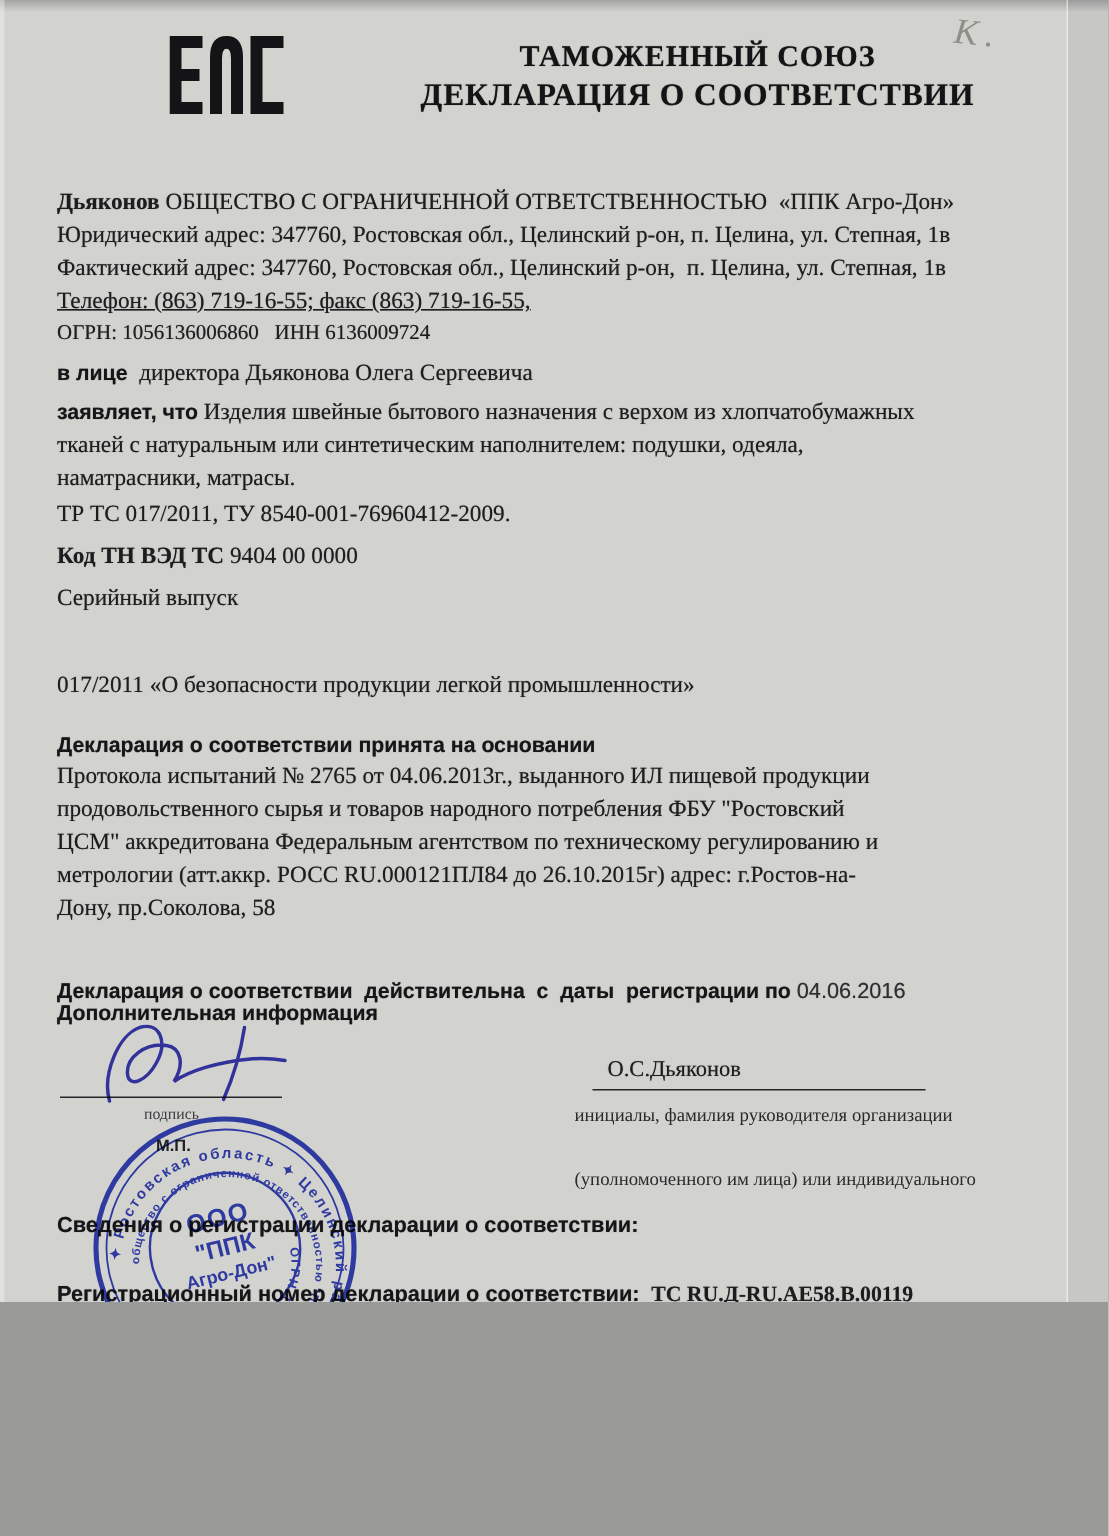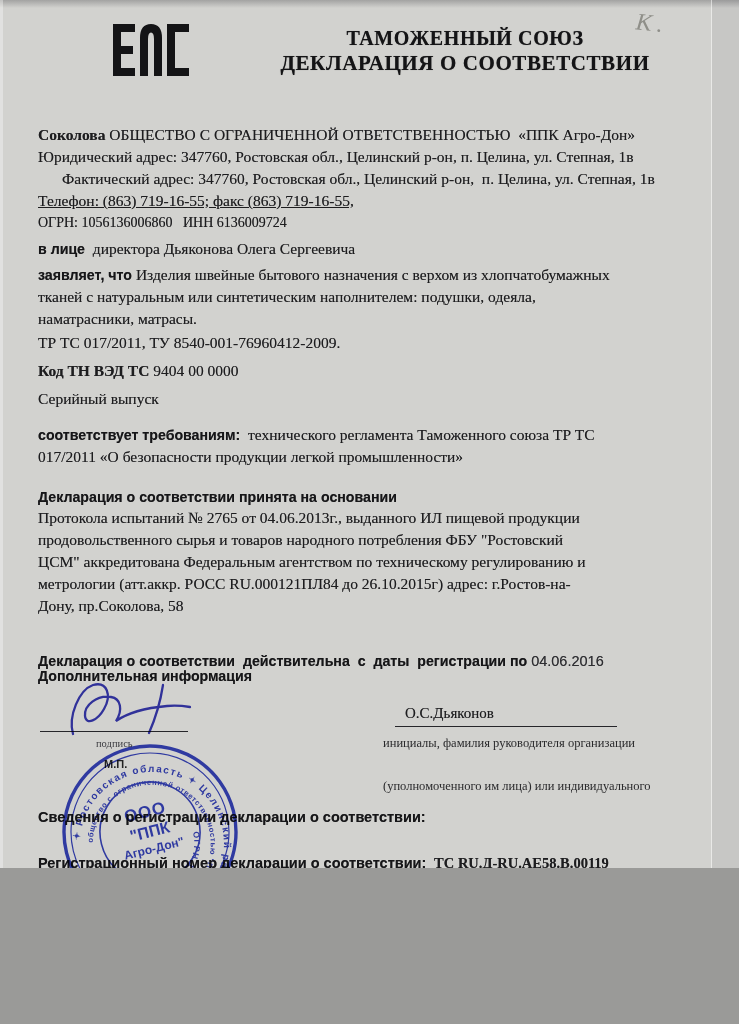--- a/index.html
+++ b/index.html
@@ -71,37 +71,36 @@
         <path d="M54,0 h22 v8 h-14 v36 h14 v8 h-22 z"></path>
       </g>
     </svg>
   </div>
 
   <div class="title-line" style="top:27px;font-size:20px;">ТАМОЖЕННЫЙ СОЮЗ</div>
   <div class="title-line" style="top:51px;font-size:21px;">ДЕКЛАРАЦИЯ О СООТВЕТСТВИИ</div>
 
   <div class="pencil">К.</div>
 
-  <div class="ln" style="top:124px;"><span class="bserif">Соколова</span><span> </span><span>ОБЩЕСТВО С ОГРАНИЧЕННОЙ ОТВЕТСТВЕННОСТЬЮ  «ППК Агро-Дон»</span></div>
+  <div class="ln" style="top:124px;"><span class="bserif">Дьяконов</span><span> </span><span>ОБЩЕСТВО С ОГРАНИЧЕННОЙ ОТВЕТСТВЕННОСТЬЮ  «ППК Агро-Дон»</span></div>
   <div class="ln" style="top:146px;">Юридический адрес: 347760, Ростовская обл., Целинский р-он, п. Целина, ул. Степная, 1в</div>
-  <div class="ln" style="top:168px;margin-left:24px;">Фактический адрес: 347760, Ростовская обл., Целинский р-он,  п. Целина, ул. Степная, 1в</div>
+  <div class="ln" style="top:168px;">Фактический адрес: 347760, Ростовская обл., Целинский р-он,  п. Целина, ул. Степная, 1в</div>
   <div class="ln" style="top:190px;text-decoration:underline;">Телефон: (863) 719-16-55; факс (863) 719-16-55,</div>
   <div class="ln sm" style="top:212px;">ОГРН: 1056136006860   ИНН 6136009724</div>
 
   <div class="ln" style="top:238px;"><span class="bs">в лице</span><span>  </span><span>директора Дьяконова Олега Сергеевича</span></div>
 
   <div class="ln" style="top:264px;text-align:center;"><span class="bs">заявляет, что</span><span> </span><span>Изделия швейные бытового назначения с верхом из хлопчатобумажных</span></div>
   <div class="ln" style="top:286px;">тканей с натуральным или синтетическим наполнителем: подушки, одеяла,</div>
   <div class="ln" style="top:308px;">наматрасники, матрасы.</div>
   <div class="ln" style="top:332px;">ТР ТС 017/2011, ТУ 8540-001-76960412-2009.</div>
 
   <div class="ln" style="top:360px;"><span class="bserif">Код ТН ВЭД ТС</span><span> </span><span>9404 00 0000</span></div>
   <div class="ln" style="top:388px;">Серийный выпуск</div>
 
-  <div class="ln" style="top:424px;"><span class="bs">соответствует требованиям:</span><span>  </span><span>технического регламента Таможенного союза ТР ТС</span></div>
   <div class="ln" style="top:446px;">017/2011 «О безопасности продукции легкой промышленности»</div>
 
   <div class="ln bs" style="top:486px;">Декларация о соответствии принята на основании</div>
   <div class="ln" style="top:507px;">Протокола испытаний № 2765 от 04.06.2013г., выданного ИЛ пищевой продукции</div>
   <div class="ln" style="top:529px;">продовольственного сырья и товаров народного потребления ФБУ "Ростовский</div>
   <div class="ln" style="top:551px;">ЦСМ" аккредитована Федеральным агентством по техническому регулированию и</div>
   <div class="ln" style="top:573px;">метрологии (атт.аккр. РОСС RU.000121ПЛ84 до 26.10.2015г) адрес: г.Ростов-на-</div>
   <div class="ln" style="top:595px;">Дону, пр.Соколова, 58</div>
 
   <div class="ln bs" style="top:621px;margin-top:44px;">Дополнительная информация</div>

